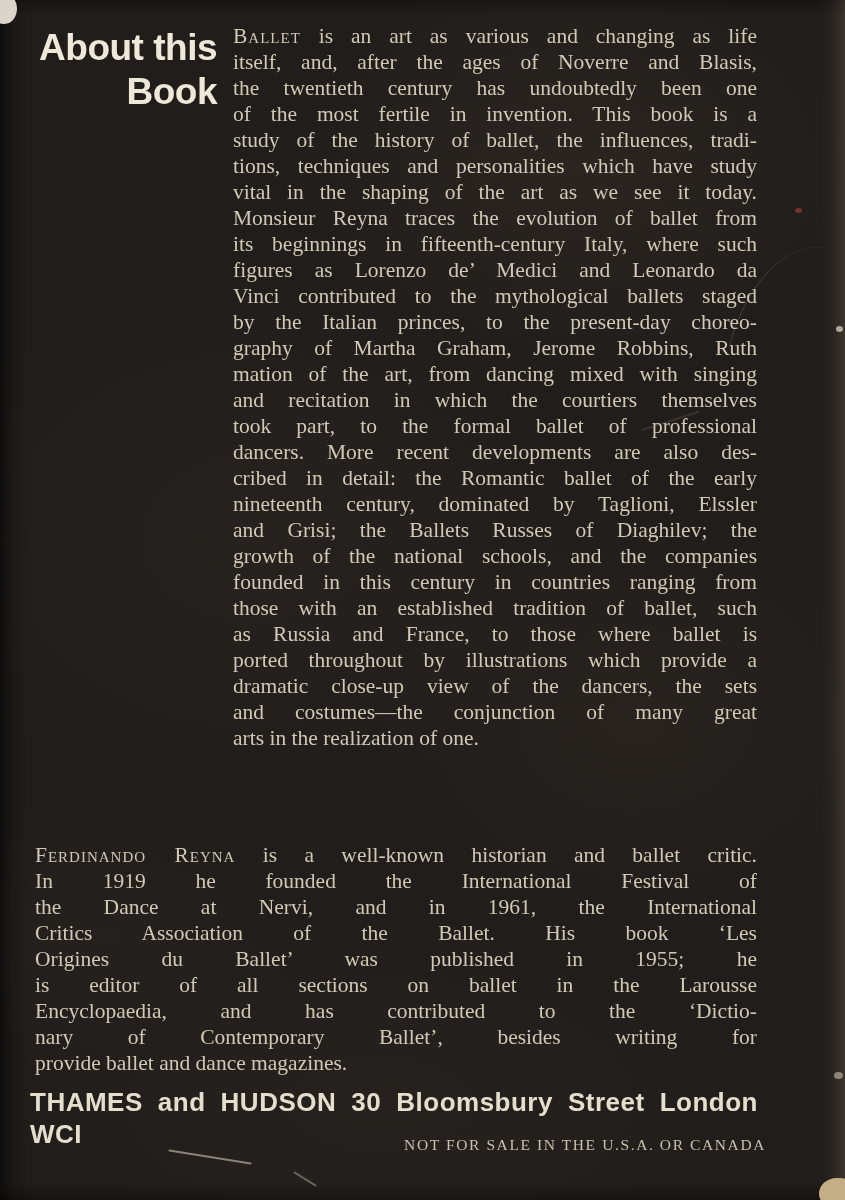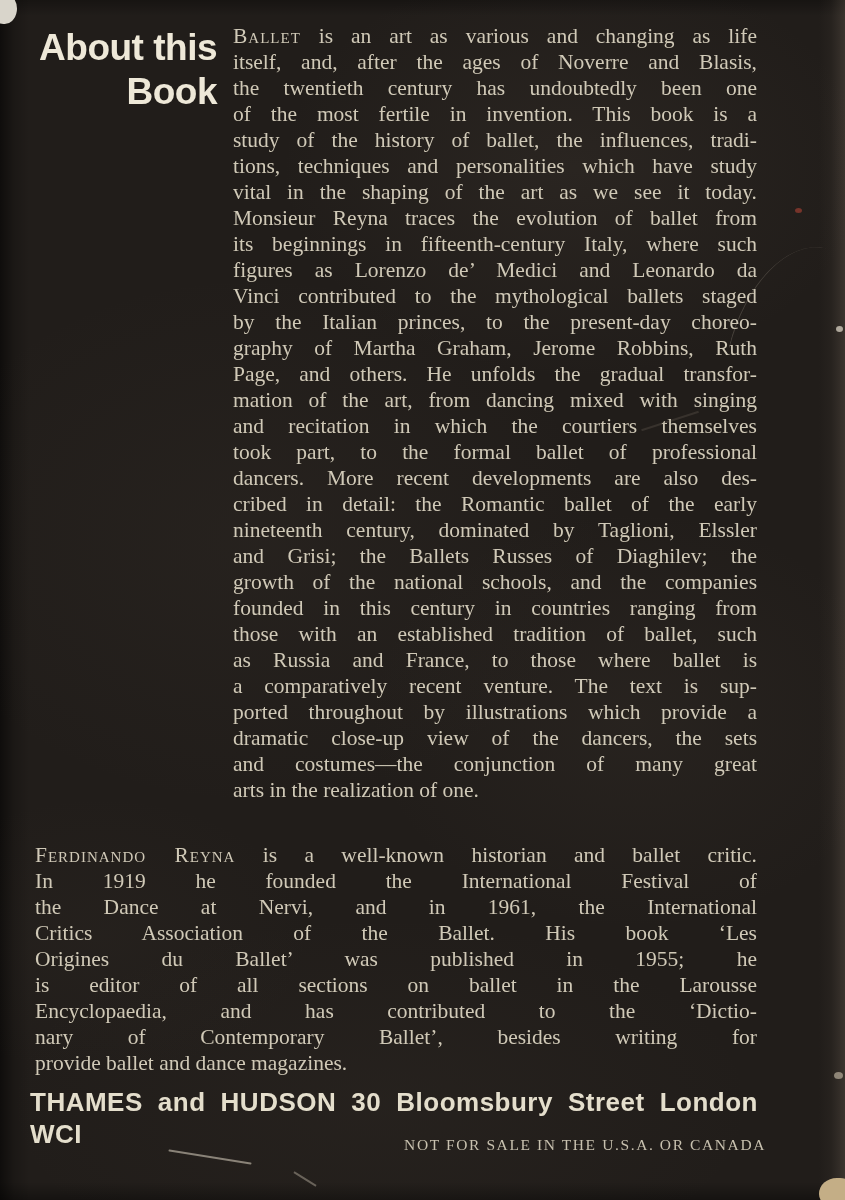--- a/index.html
+++ b/index.html
@@ -169,33 +169,31 @@
       <div class="line">of the most fertile in invention.  This book is a</div>
       <div class="line">study of the history of ballet, the influences, tradi-</div>
       <div class="line">tions, techniques and personalities which have study</div>
       <div class="line">vital in the shaping of the art as we see it today.</div>
       <div class="line">Monsieur Reyna traces the evolution of ballet from</div>
       <div class="line">its beginnings in fifteenth-century Italy, where such</div>
       <div class="line">figures as Lorenzo de’ Medici and Leonardo da</div>
       <div class="line">Vinci contributed to the mythological ballets staged</div>
       <div class="line">by the Italian princes, to the present-day choreo-</div>
       <div class="line">graphy of Martha Graham, Jerome Robbins, Ruth</div>
-      <div class="line">Page, and others.  He unfolds the gradual transfor-</div>
       <div class="line">mation of the art, from dancing mixed with singing</div>
       <div class="line">and recitation in which the courtiers themselves</div>
       <div class="line">took part, to the formal ballet of professional</div>
       <div class="line">dancers.  More recent developments are also des-</div>
       <div class="line">cribed in detail: the Romantic ballet of the early</div>
       <div class="line">nineteenth century, dominated by Taglioni, Elssler</div>
       <div class="line">and Grisi; the Ballets Russes of Diaghilev; the</div>
       <div class="line">growth of the national schools, and the companies</div>
       <div class="line">founded in this century in countries ranging from</div>
       <div class="line">those with an established tradition of ballet, such</div>
       <div class="line">as Russia and France, to those where ballet is</div>
-      <div class="line">a comparatively recent venture. The text is sup-</div>
       <div class="line">ported throughout by illustrations which provide a</div>
       <div class="line">dramatic close-up view of the dancers, the sets</div>
       <div class="line">and costumes—the conjunction of many great</div>
       <div class="line last">arts in the realization of one.</div>
     </div>
 
   <div class="author-block">
     <div>
         <div class="line"><span class="lead">Ferdinando Reyna</span> is a well-known historian and ballet critic.</div>
       </div>

